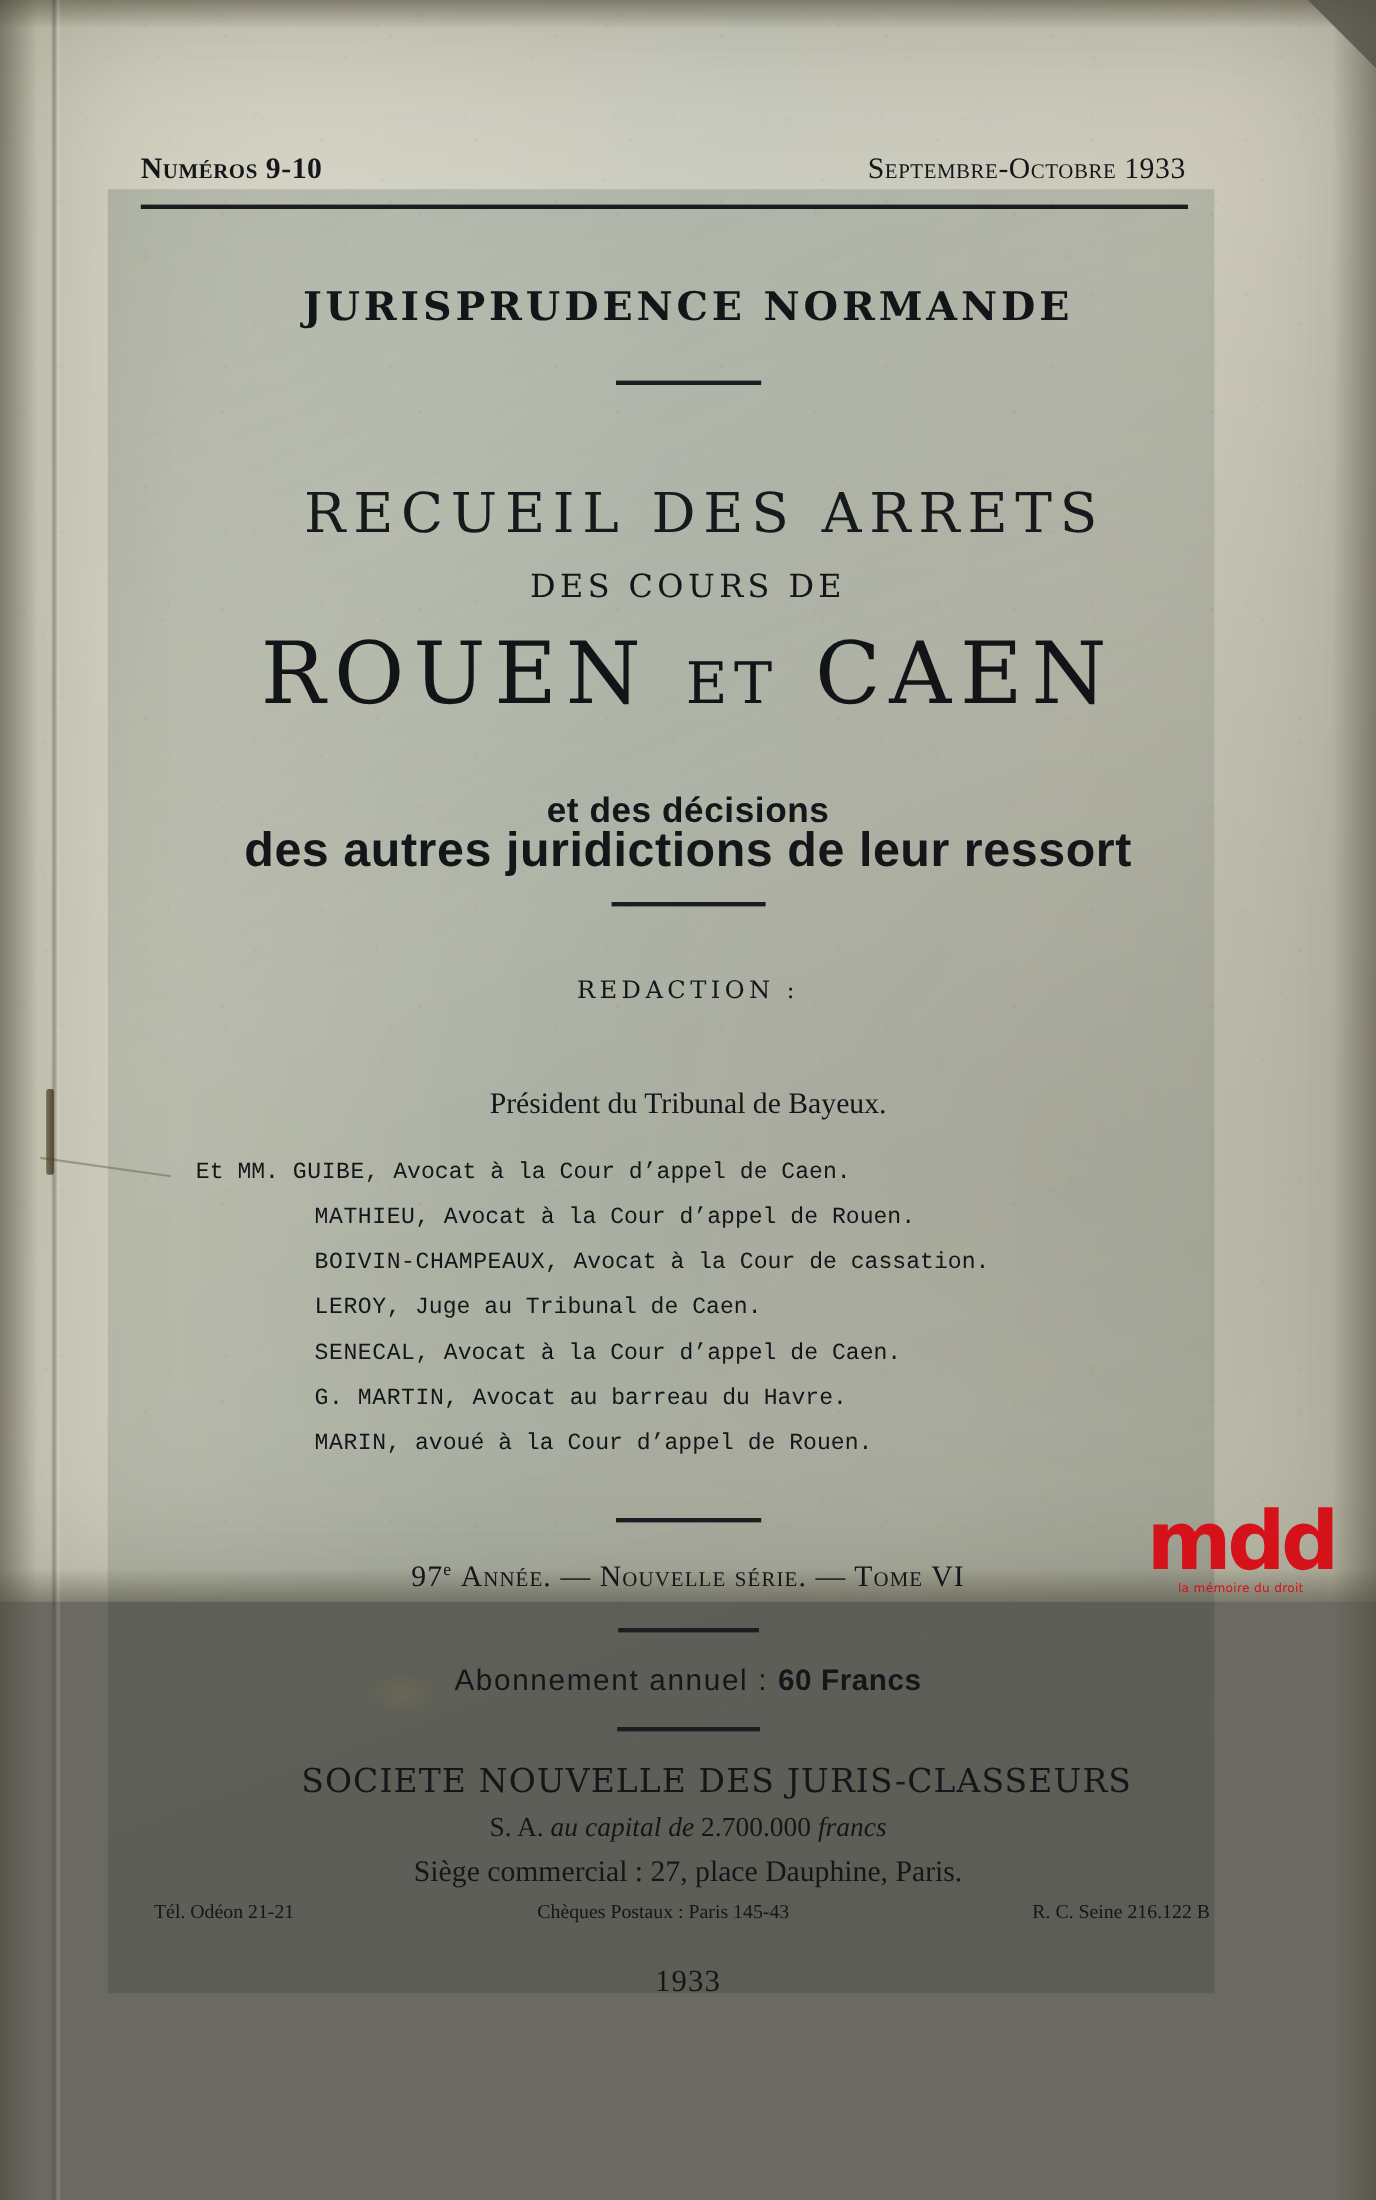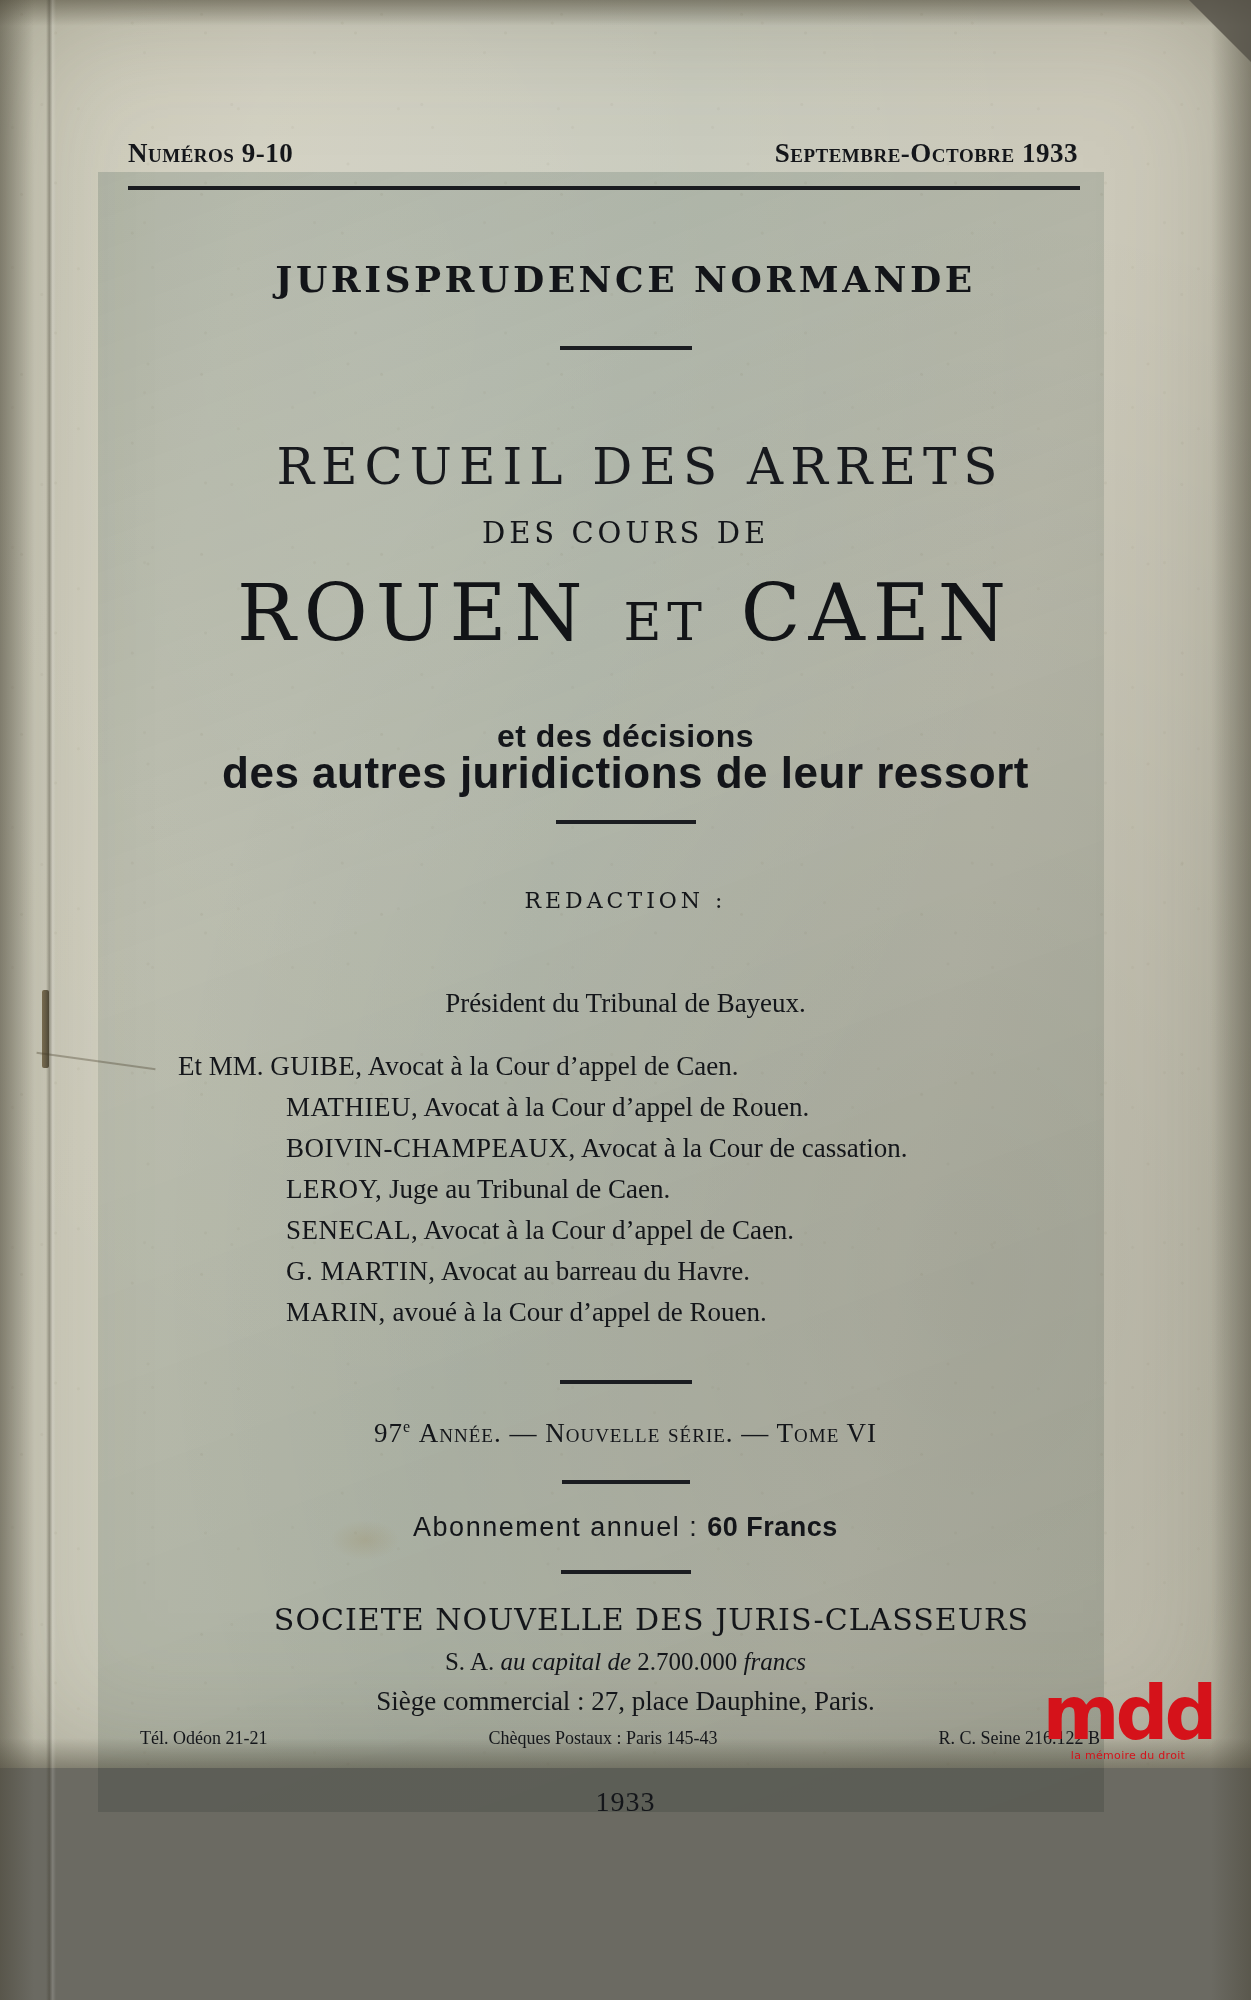--- a/index.html
+++ b/index.html
@@ -12,21 +12,21 @@
     height: 2000px;
     overflow: hidden;
     font-family: "Liberation Serif", serif;
   }
 
   
   #cover {
     position: absolute;
     left: 0; top: 0;
     width: 1251px;
-    height: 1768px;
+    height: 1456px;
     background:
       radial-gradient(ellipse at 30% 18%, rgba(255,255,255,0.12) 0%, rgba(255,255,255,0) 55%),
       radial-gradient(ellipse at 78% 72%, rgba(0,0,0,0.08) 0%, rgba(0,0,0,0) 60%),
       linear-gradient(100deg, #c8c6b4 0%, #cfcdbd 18%, #c6c8ba 45%, #cdcabb 72%, #c1bfae 100%);
     box-shadow: inset 0 0 140px rgba(90,85,65,0.35);
   }
 
   
   #grain {
     position: absolute;
@@ -100,21 +100,21 @@
   .row-issue {
     position: absolute;
     left: 128px; top: 138px; width: 950px;
     display: flex; justify-content: space-between; align-items: baseline;
     font-family: "Liberation Serif", serif;
     font-size: 27px;
     letter-spacing: .5px;
   }
   .smallcaps { font-variant: small-caps; }
   .row-issue .num { font-weight: 600; }
-  .row-issue .date { font-weight: 700; }
+  .row-issue .date { font-weight: 400; }
 
   #rule-top {
     position: absolute; left: 128px; top: 186px; width: 952px; height: 4px;
     background: #1a1c20;
   }
 
   .center { position: absolute; left: 0; width: 1251px; text-align: center; }
 
   #title-journal {
     top: 258px;
@@ -189,22 +189,22 @@
   #editor-line1 .it { font-style: italic; }
   #editor-line2 {
     top: 988px;
     font-family: "Liberation Serif", serif;
     font-size: 27px;
   }
 
   #contrib-list {
     position: absolute;
     left: 178px; top: 1046px; width: 900px;
-    font-family: Liberation Serif, serif;
-    font-size: 27px;
+    font-family: Liberation Mono, monospace;
+    font-size: 21px;
     line-height: 41px;
   }
   #contrib-list .lead { display: inline-block; }
   #contrib-list .item { white-space: nowrap; }
   #contrib-list .item.indent { padding-left: 108px; }
   #contrib-list .name { letter-spacing: .5px; }
 
   #serie-line {
     top: 1418px;
     font-family: "Liberation Serif", serif;

